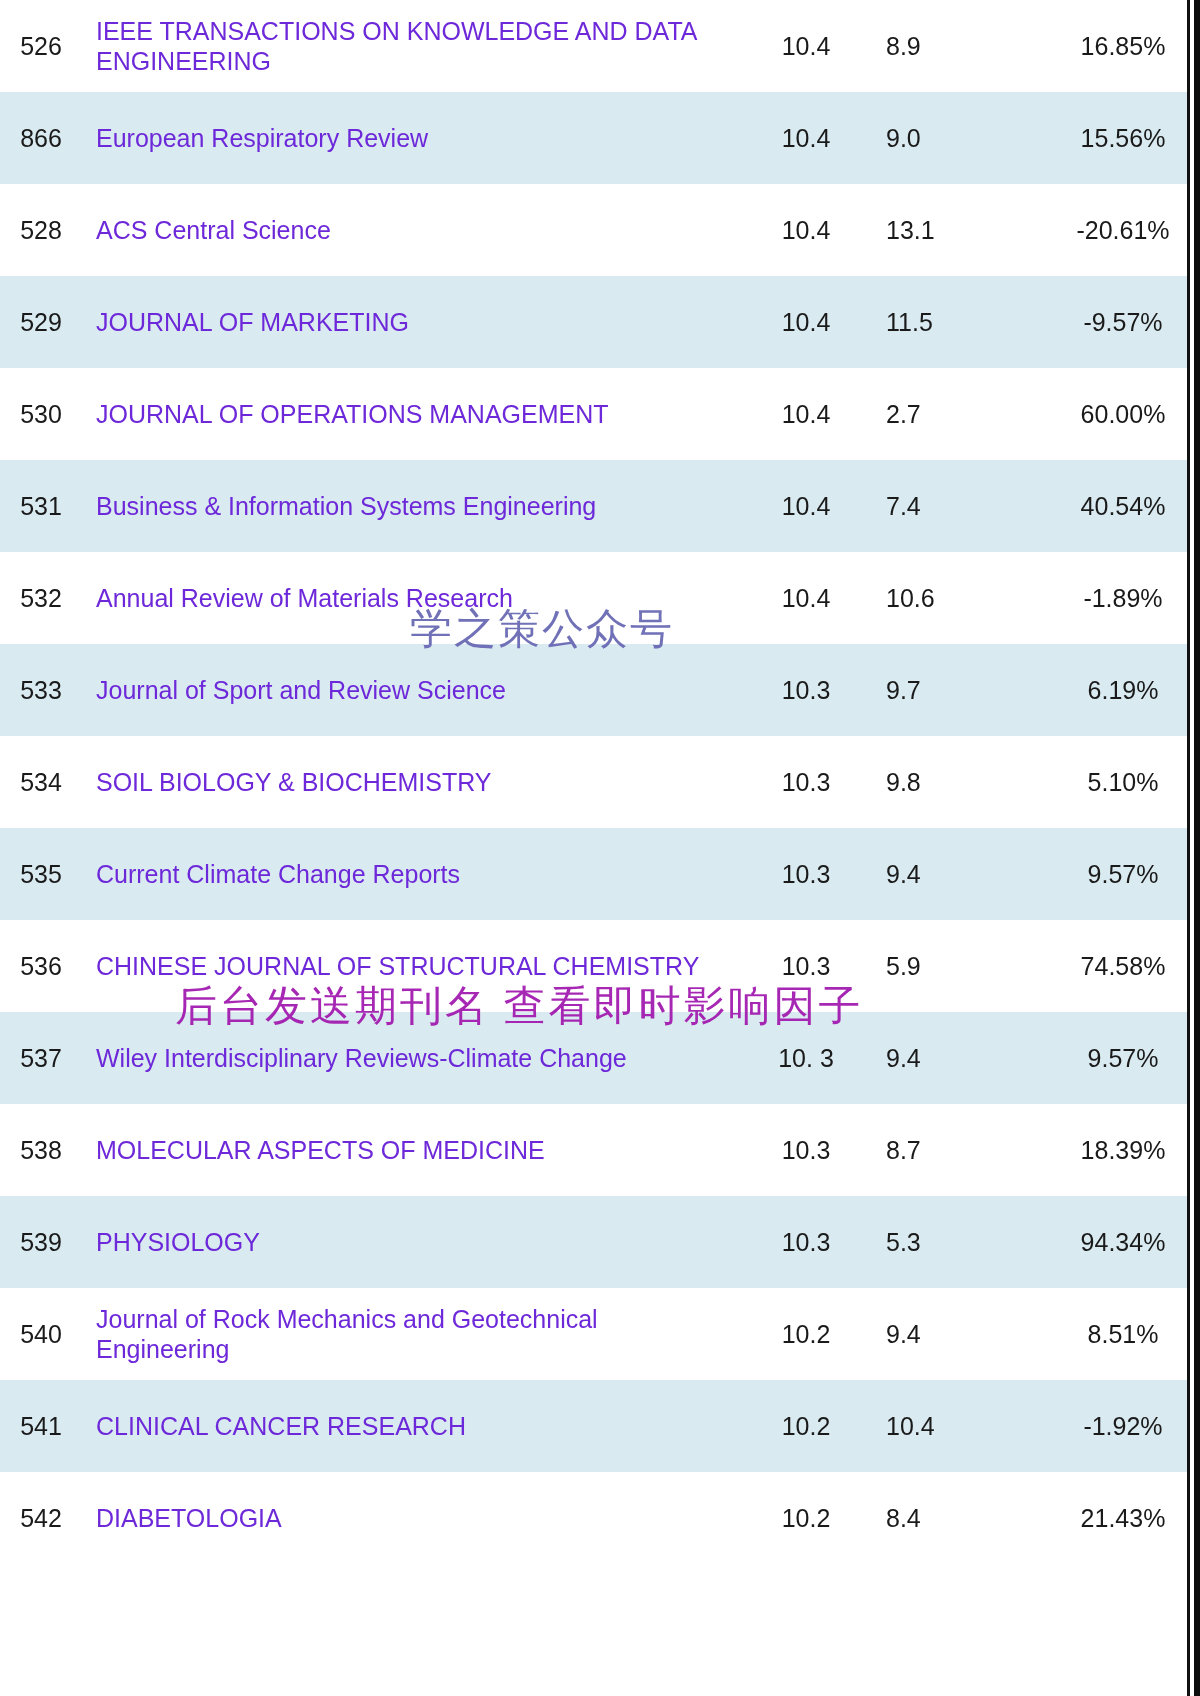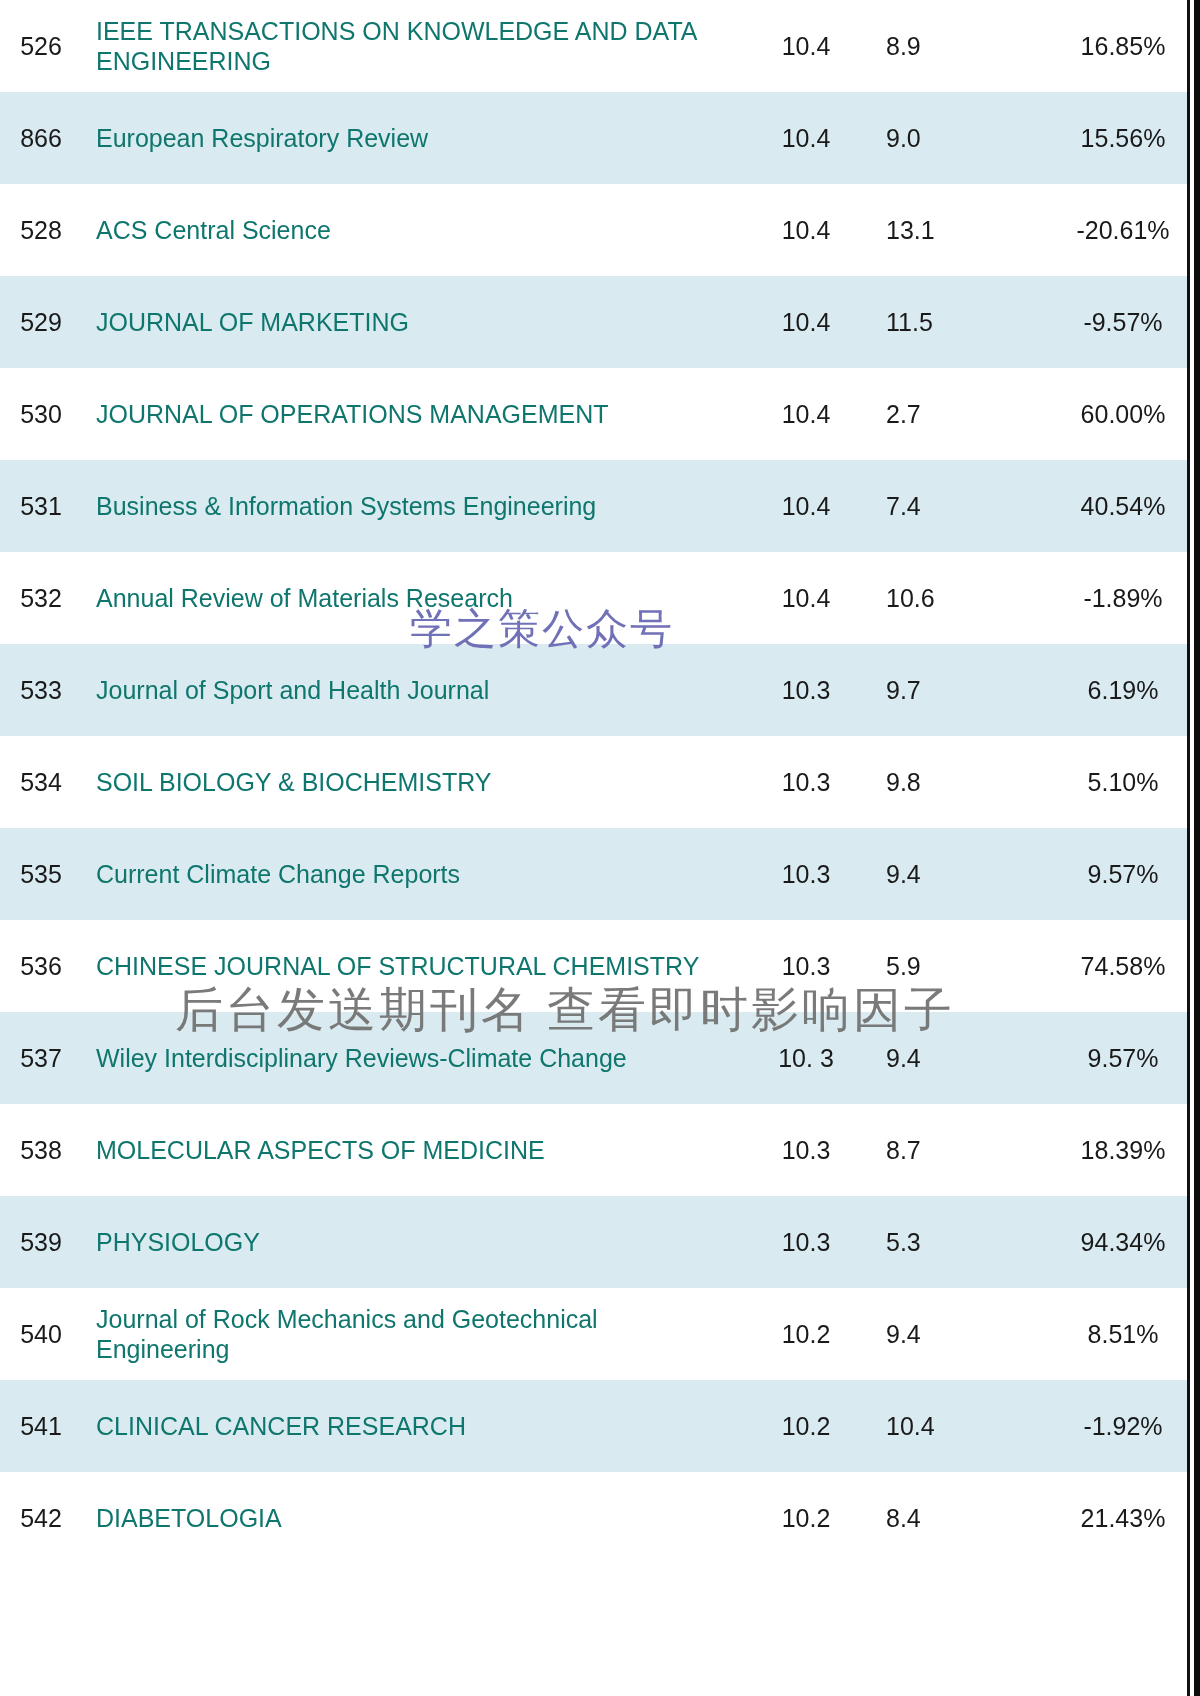--- a/index.html
+++ b/index.html
@@ -66,21 +66,21 @@
     width: 82px;
     text-align: center;
     padding-right: 14px !important;
     font-size: 25px;
     color: #1a1a1a;
   }
   .c-name {
     width: 620px;
     text-align: left;
     padding-right: 10px !important;
-    color: #0f766e;
+    color: #6d28d9;
   }
   .c-if {
     width: 160px;
     text-align: center;
     color: #1a1a1a;
   }
   .c-prev {
     width: 150px;
     text-align: left;
     color: #1a1a1a;
@@ -110,23 +110,23 @@
   .wm-small {
     left: 410px;
     top: 601px;
     font-size: 42px;
     letter-spacing: 2px;
     color: #6a6ab4;
   }
   .wm-big {
     left: 175px;
     top: 978px;
-    font-size: 48px;
+    font-size: 42px;
     letter-spacing: 3px;
-    color: #737373;
+    color: #a21caf;
   }
 </style>
 </head>
 <body>
 
 <div class="page">
 
   <table class="rank-table">
     <tbody>
       <tr class="plain">
@@ -173,21 +173,21 @@
       </tr>
       <tr class="plain">
         <td class="c-rank">532</td>
         <td class="c-name">Annual Review of Materials Research</td>
         <td class="c-if">10.4</td>
         <td class="c-prev">10.6</td>
         <td class="c-chg">-1.89%</td>
       </tr>
       <tr class="shade">
         <td class="c-rank">533</td>
-        <td class="c-name">Journal of Sport and Health Journal</td>
+        <td class="c-name">Journal of Sport and Review Science</td>
         <td class="c-if">10.3</td>
         <td class="c-prev">9.7</td>
         <td class="c-chg">6.19%</td>
       </tr>
       <tr class="plain">
         <td class="c-rank">534</td>
         <td class="c-name">SOIL BIOLOGY &amp; BIOCHEMISTRY</td>
         <td class="c-if">10.3</td>
         <td class="c-prev">9.8</td>
         <td class="c-chg">5.10%</td>

